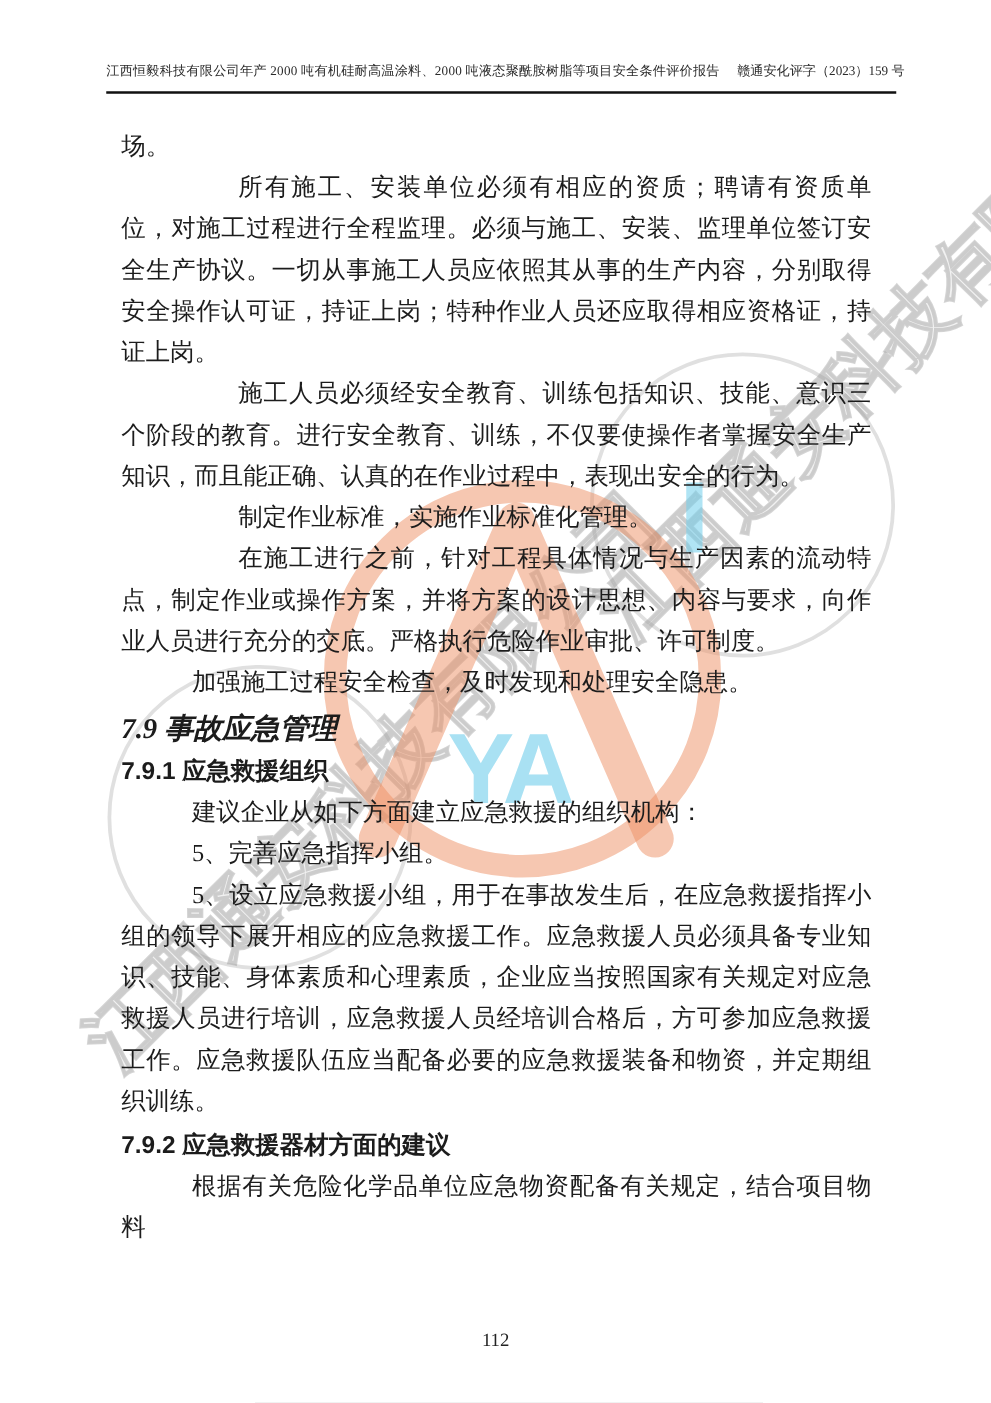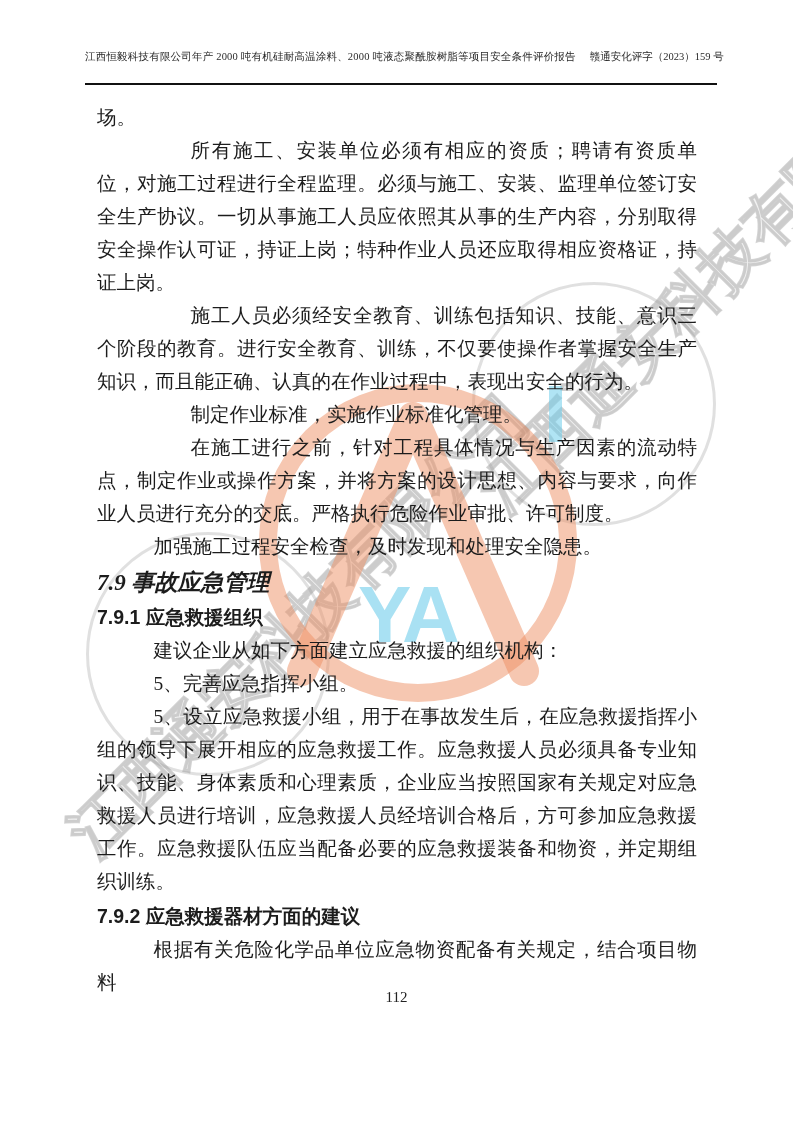--- a/index.html
+++ b/index.html
@@ -9,21 +9,21 @@
     margin:0 auto;
     background:#ffffff;
     overflow:hidden;
     font-family:"Liberation Serif","DejaVu Serif",serif;
     color:#1c1c1c;
   }
   
   .header{
     position:absolute;top:50px;left:85px;width:632px;
     border-bottom:2px solid #111;
-    padding-bottom:19px;
+    padding-bottom:9px;
     display:flex;align-items:flex-end;
     font-size:10.5px;color:#2a2a2a;white-space:nowrap;
   }
   .header .hdr-left{letter-spacing:0.2px;}
   .header .hdr-right{margin-left:14px;}
   
   .content{
     position:absolute;top:101px;left:97px;width:600px;
     font-size:19.5px;line-height:33px;
     text-align:justify;
@@ -38,21 +38,21 @@
     font-size:23px;line-height:33px;margin-top:3px;
     font-family:"Liberation Serif","DejaVu Serif",serif;
   }
   .h3{
     font-weight:bold;font-style:normal;
     font-size:19.5px;line-height:33px;margin-top:2px;
     font-family:"Liberation Sans","DejaVu Sans",sans-serif;
   }
   
   .page-number{
-    position:absolute;top:989px;left:0;width:100%;
+    position:absolute;top:1065px;left:0;width:100%;
     text-align:center;font-size:15px;color:#222;z-index:2;
   }
   
   .wm{position:absolute;pointer-events:none;z-index:1;}
   .wm-circle{left:250px;top:375px;}
   .wm-ya{
     left:358px;top:575px;
     font-family:"Liberation Sans","DejaVu Sans",sans-serif;
     font-weight:bold;font-size:80px;line-height:1;
     letter-spacing:-2px;

